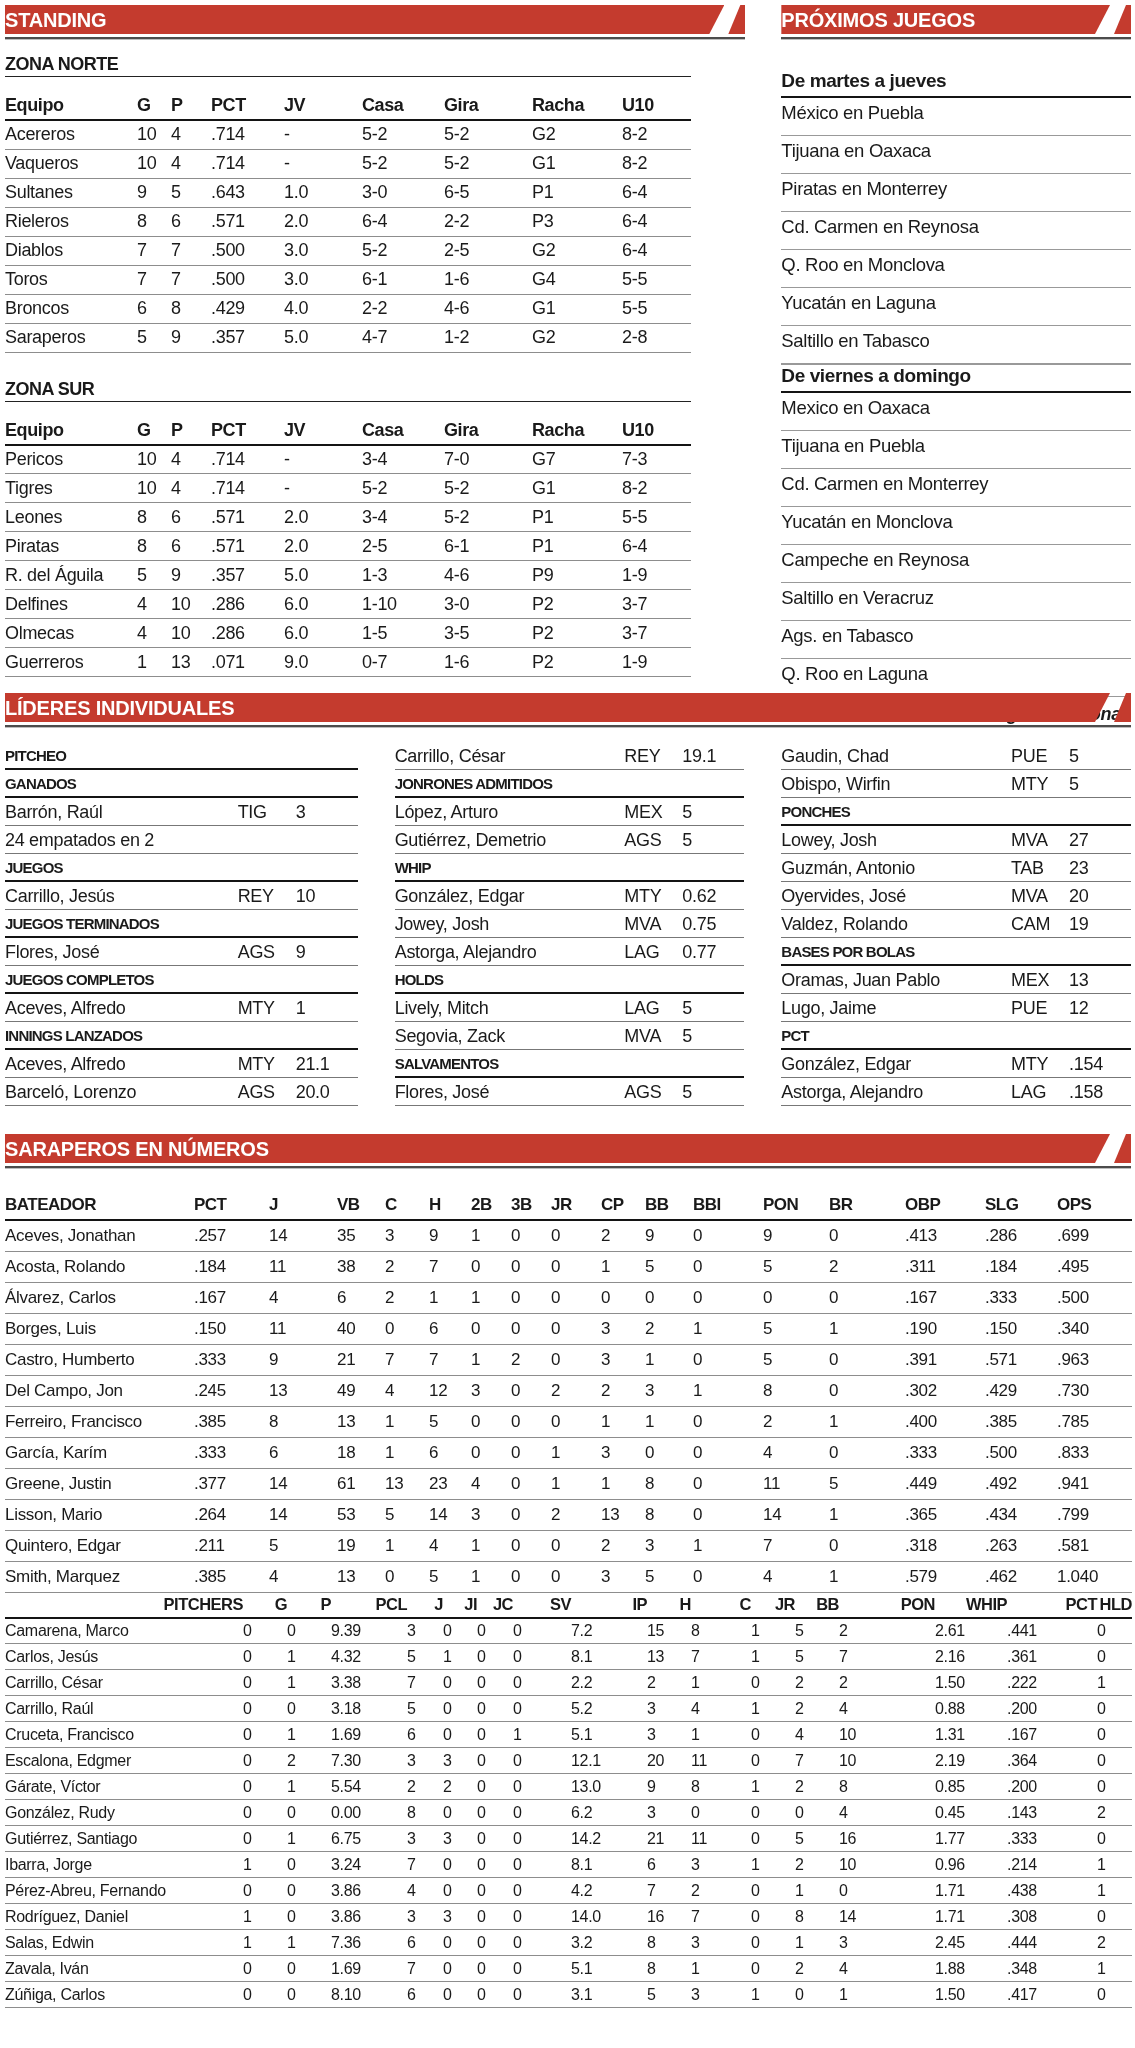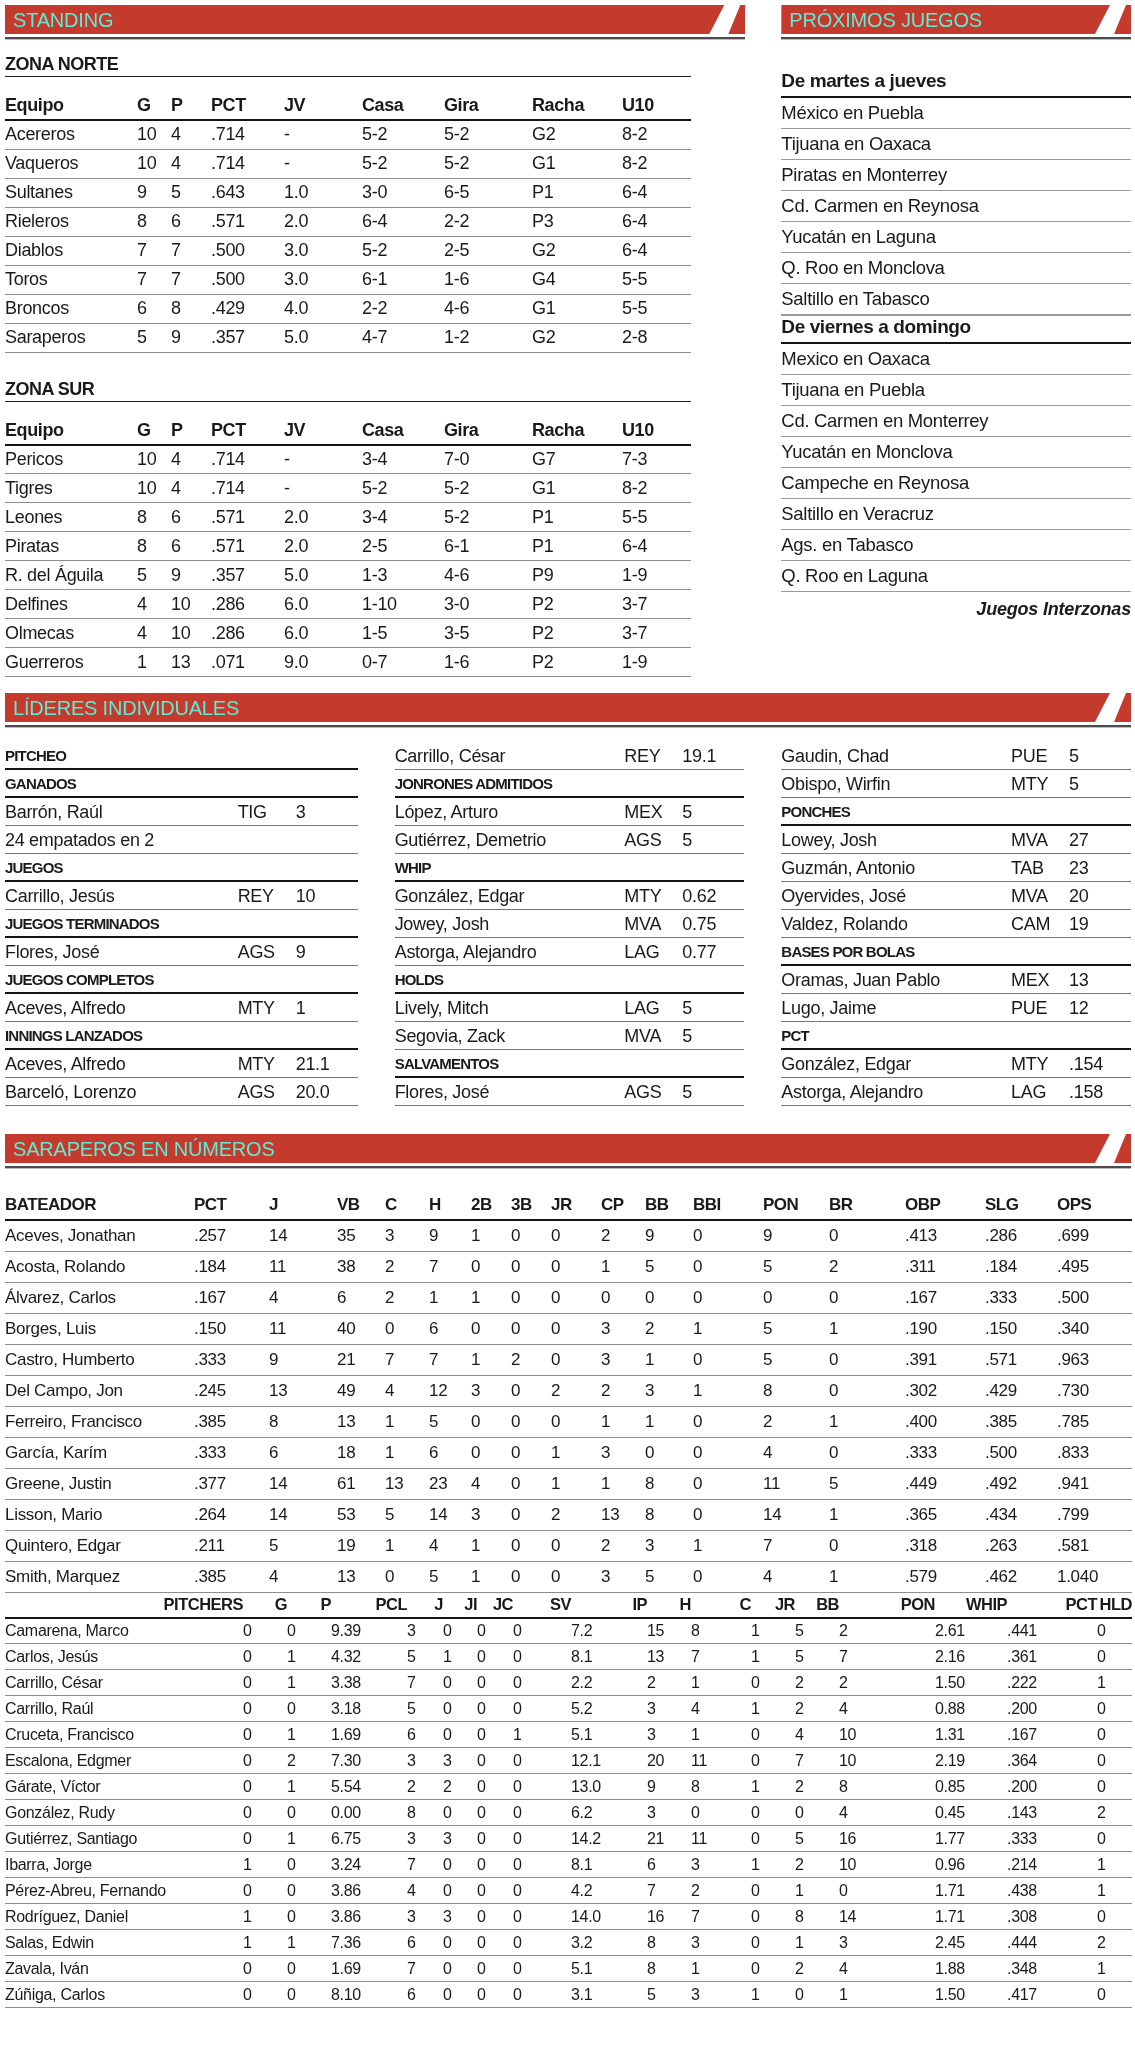--- a/index.html
+++ b/index.html
@@ -8,23 +8,23 @@
     font-family:"Liberation Sans", sans-serif;
     background:#ffffff; color:#1a1a1a;
     width:1135px; height:2048px; overflow:hidden;
     letter-spacing:-0.3px;
   }
   .page { width:1135px; height:2048px; padding:5px 4px 0 5px; overflow:hidden; }
 
   
   .banner { display:flex; height:29px; }
   .banner .bar {
-    flex:1; background:var(--accent); color:#5eead4;
-    font-weight:normal; font-size:20px; line-height:30px;
-    padding-left:8px; letter-spacing:-0.2px;
+    flex:1; background:var(--accent); color:#ffffff;
+    font-weight:bold; font-size:20px; line-height:30px;
+    letter-spacing:-0.2px;
     clip-path:polygon(0 0,100% 0,calc(100% - 15px) 100%,0 100%);
   }
   .banner .tip {
     width:17px; margin-left:4px; background:var(--accent);
     clip-path:polygon(12px 0,17px 0,17px 100%,0 100%);
   }
   .rule { height:3px; border-top:2px solid #4c4c4c; border-bottom:1px solid #bdbdbd; margin-top:3px; }
 
   
   .row-top { display:flex; gap:36px; height:688px; }
@@ -46,21 +46,21 @@
   }
   table.standings td { height:29px; border-bottom:1px solid var(--thin); padding:0; }
 
   
   .group1 { margin-top:30px; }
   .group2 { border-top:1px solid #999; padding-top:0; }
   .group-label {
     font-weight:bold; font-size:19px; letter-spacing:-0.4px;
     border-bottom:2px solid var(--thick); padding-bottom:4px;
   }
-  .game-row { height:31px; line-height:30px; border-bottom:1px solid #999; font-size:18.5px; }
+  .game-row { height:38px; line-height:30px; border-bottom:1px solid #999; font-size:18.5px; }
   .footnote { font-weight:bold; font-style:italic; text-align:right; font-size:18px; margin-top:7px; letter-spacing:-0.2px; }
 
   
   .leaders-grid { display:flex; margin-top:14px; }
   .leader-col { width:353px; }
   .leader-col + .leader-col { margin-left:37px; width:350px; }
   .lb { height:28px; line-height:28px; }
   .lb-h { font-weight:bold; font-size:15px; letter-spacing:-0.8px; border-bottom:2px solid var(--thick); }
   .lb-p { display:flex; font-size:18px; border-bottom:1px solid #777; }
   .lb-n { flex:1; overflow:hidden; white-space:nowrap; }
@@ -361,22 +361,22 @@
       <div class="rule"></div>
 
       <div class="group1">
         <div class="group-label">De martes a jueves</div>
         <div>
 
         <div class="game-row">México en Puebla</div>
             <div class="game-row">Tijuana en Oaxaca</div>
             <div class="game-row">Piratas en Monterrey</div>
             <div class="game-row">Cd. Carmen en Reynosa</div>
+            <div class="game-row">Q. Roo en Monclova</div>
             <div class="game-row">Yucatán en Laguna</div>
-            <div class="game-row">Q. Roo en Monclova</div>
             <div class="game-row">Saltillo en Tabasco</div>
           </div>
       </div>
 
       <div class="group2">
         <div class="group-label">De viernes a domingo</div>
         <div>
 
         <div class="game-row">Mexico en Oaxaca</div>
             <div class="game-row">Tijuana en Puebla</div>

